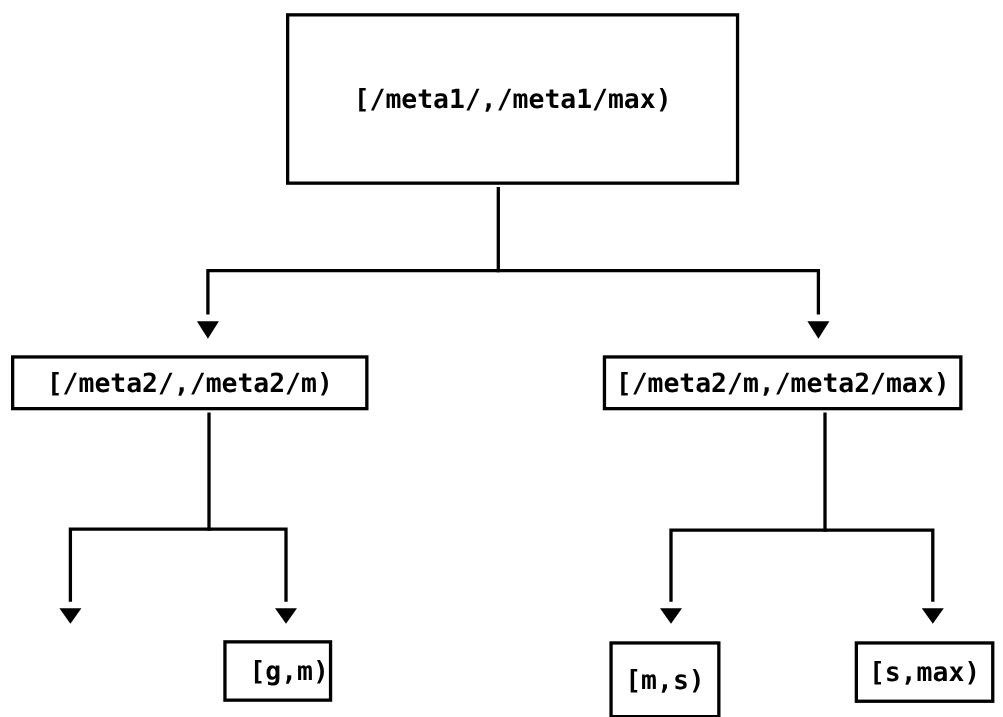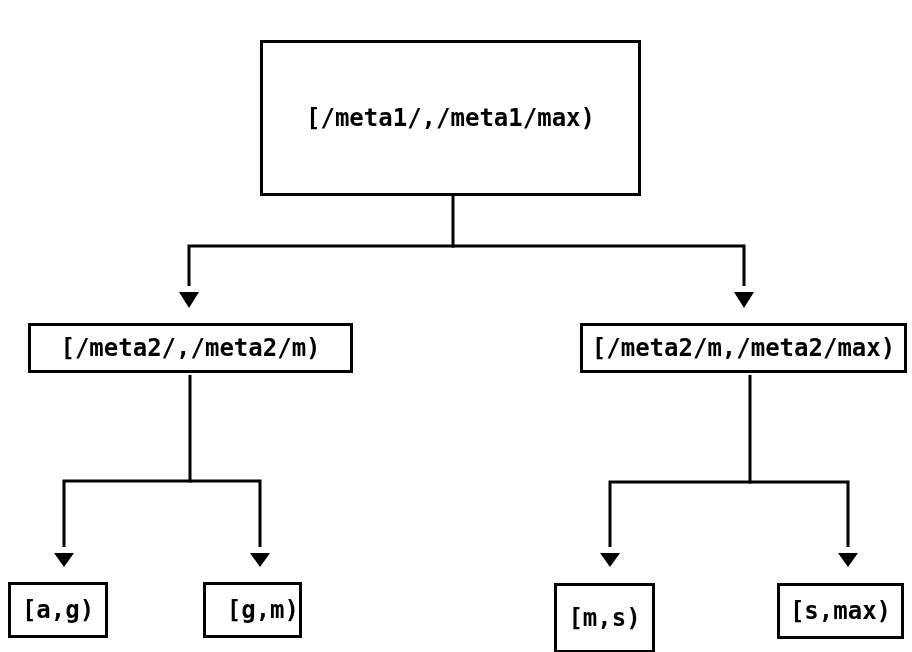--- a/index.html
+++ b/index.html
@@ -43,23 +43,23 @@
     border: 3px solid var(--line-color);
     background: var(--bg-color);
     color: var(--text-color);
     display: flex;
     align-items: center;
     justify-content: center;
     font-size: 24px;
     font-weight: bold;
     white-space: nowrap;
   }
-  .node-root   { left: 260px; top: 12px;  width: 381px; height: 156px; margin-top: 28px; }
-  .node-l2-a   { left: 28px;  top: 323px; width: 325px; height: 50px; }
-  .node-l2-b   { left: 580px; top: 323px; width: 327px; height: 50px; }
+  .node-root   { left: 260px; top: 12px;  width: 412px; height: 156px; }
+  .node-l2-a   { left: 10px;  top: 323px; width: 325px; height: 50px; }
+  .node-l2-b   { left: 548px; top: 323px; width: 327px; height: 50px; }
   .node-leaf-a { left: 8px;   top: 582px; width: 100px; height: 56px; }
   .node-leaf-b { left: 203px; top: 582px; width: 99px;  height: 56px; justify-content: flex-end; }
   .node-leaf-c { left: 554px; top: 583px; width: 101px; height: 70px; }
   .node-leaf-d { left: 777px; top: 583px; width: 127px; height: 56px; }
 </style>
 </head>
 <body>
 
 <div class="canvas">
 
@@ -86,23 +86,20 @@
   </div>
 
   <div class="node node-l2-a">
     <span>[/meta2/,/meta2/m)</span>
   </div>
 
   <div class="node node-l2-b">
     <span>[/meta2/m,/meta2/max)</span>
   </div>
 
-  <div class="node node-leaf-a">
-    <span>[a,g)</span>
-  </div>
 
   <div class="node node-leaf-b">
     <span>[g,m)</span>
   </div>
 
   <div class="node node-leaf-c">
     <span>[m,s)</span>
   </div>
 
   <div class="node node-leaf-d">

